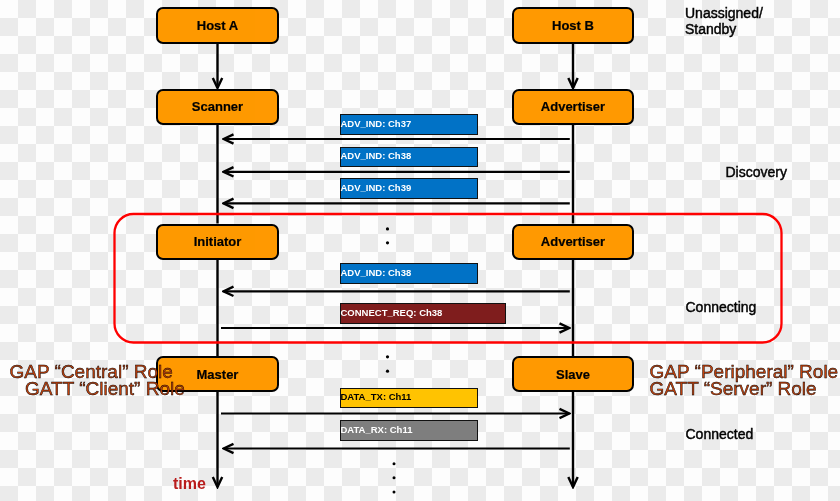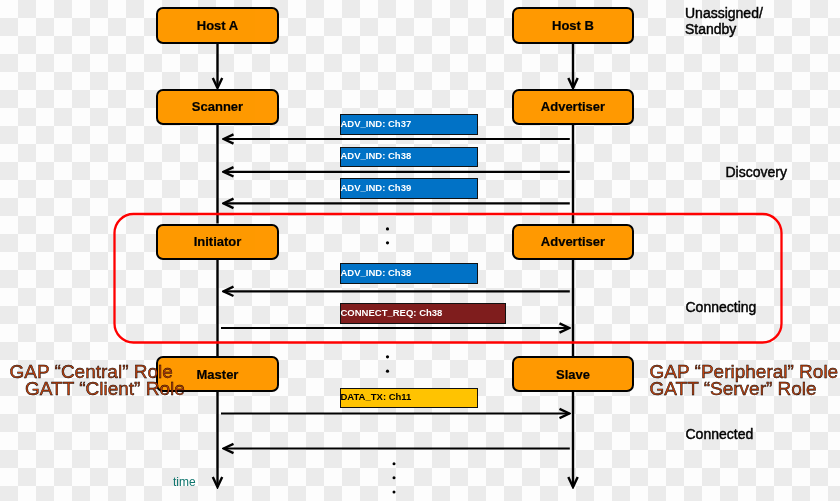--- a/index.html
+++ b/index.html
@@ -14,21 +14,21 @@
   #stage{position:absolute;left:0;top:0;width:840px;height:501px;transform:translateZ(0);opacity:0.999;}
   .node{position:absolute;box-sizing:border-box;background:#FF9900;border:2px solid #000;
     border-radius:7px;display:flex;align-items:center;justify-content:center;
     font-weight:bold;font-size:13px;color:#000;-webkit-text-stroke:0.2px #000;}
   .msgbox{position:absolute;box-sizing:border-box;border:1.7px solid #111;
     display:flex;align-items:center;font-weight:bold;font-size:9.5px;padding-left:0;}
   .msgbox > span{position:relative;top:-1px;opacity:0.999;}
   .node > span{opacity:0.999;text-align:right;}
   .lbl{position:absolute;font-size:14px;color:#000;white-space:nowrap;-webkit-text-stroke:0.45px #000;}
   .role{position:absolute;font-size:19px;color:#c2410c;white-space:nowrap;-webkit-text-stroke:0.45px #000;}
-  .tiny{position:absolute;font-size:12px;font-weight:normal;color:#0f766e;}
+  .tiny{position:absolute;font-size:16px;font-weight:bold;color:#b91c1c;}
   #svg{position:absolute;left:0;top:0;}
 </style>
 </head>
 <body>
 
 <div id="stage">
 
   <svg id="svg" width="840" height="501" viewBox="0 0 840 501">
     <defs>
       <marker id="ah" markerWidth="14" markerHeight="14" refX="12.2" refY="7" orient="auto" markerUnits="userSpaceOnUse">
@@ -112,20 +112,23 @@
     </div>
   <div class="msgbox" style="left: 339.5px; top: 263.3px; width: 138.5px; height: 20.6px; background: rgb(0, 114, 198); color: rgb(255, 255, 255);">
     <span>ADV_IND: Ch38</span>
     </div>
   <div class="msgbox" style="left: 339.5px; top: 303.2px; width: 166px; height: 20.6px; background: #7f1d1d; color: rgb(255, 255, 255);">
     <span>CONNECT_REQ: Ch38</span>
     </div>
   <div class="msgbox" style="left: 339.5px; top: 387.6px; width: 138.5px; height: 20.6px; background: rgb(255, 195, 0); color: rgb(0, 0, 0);">
     <span>DATA_TX: Ch11</span>
     </div>
+  <div class="msgbox" style="left: 339.5px; top: 420.4px; width: 138.5px; height: 20.6px; background: rgb(126, 126, 126); color: rgb(255, 255, 255);">
+    <span>DATA_RX: Ch11</span>
+    </div>
 
   <div class="lbl" style="left:685px;top:5px;">Unassigned/</div>
   <div class="lbl" style="left:685px;top:21px;">Standby</div>
 
   <div class="role" style="left:9.5px;top:361px;">GAP “Central” Role</div>
   <div class="role" style="left:25px;top:378px;">GATT “Client” Role</div>
 
   <div class="role" style="left:649.5px;top:361px;">GAP “Peripheral” Role</div>
   <div class="role" style="left:649.5px;top:378px;">GATT “Server” Role</div>
 

